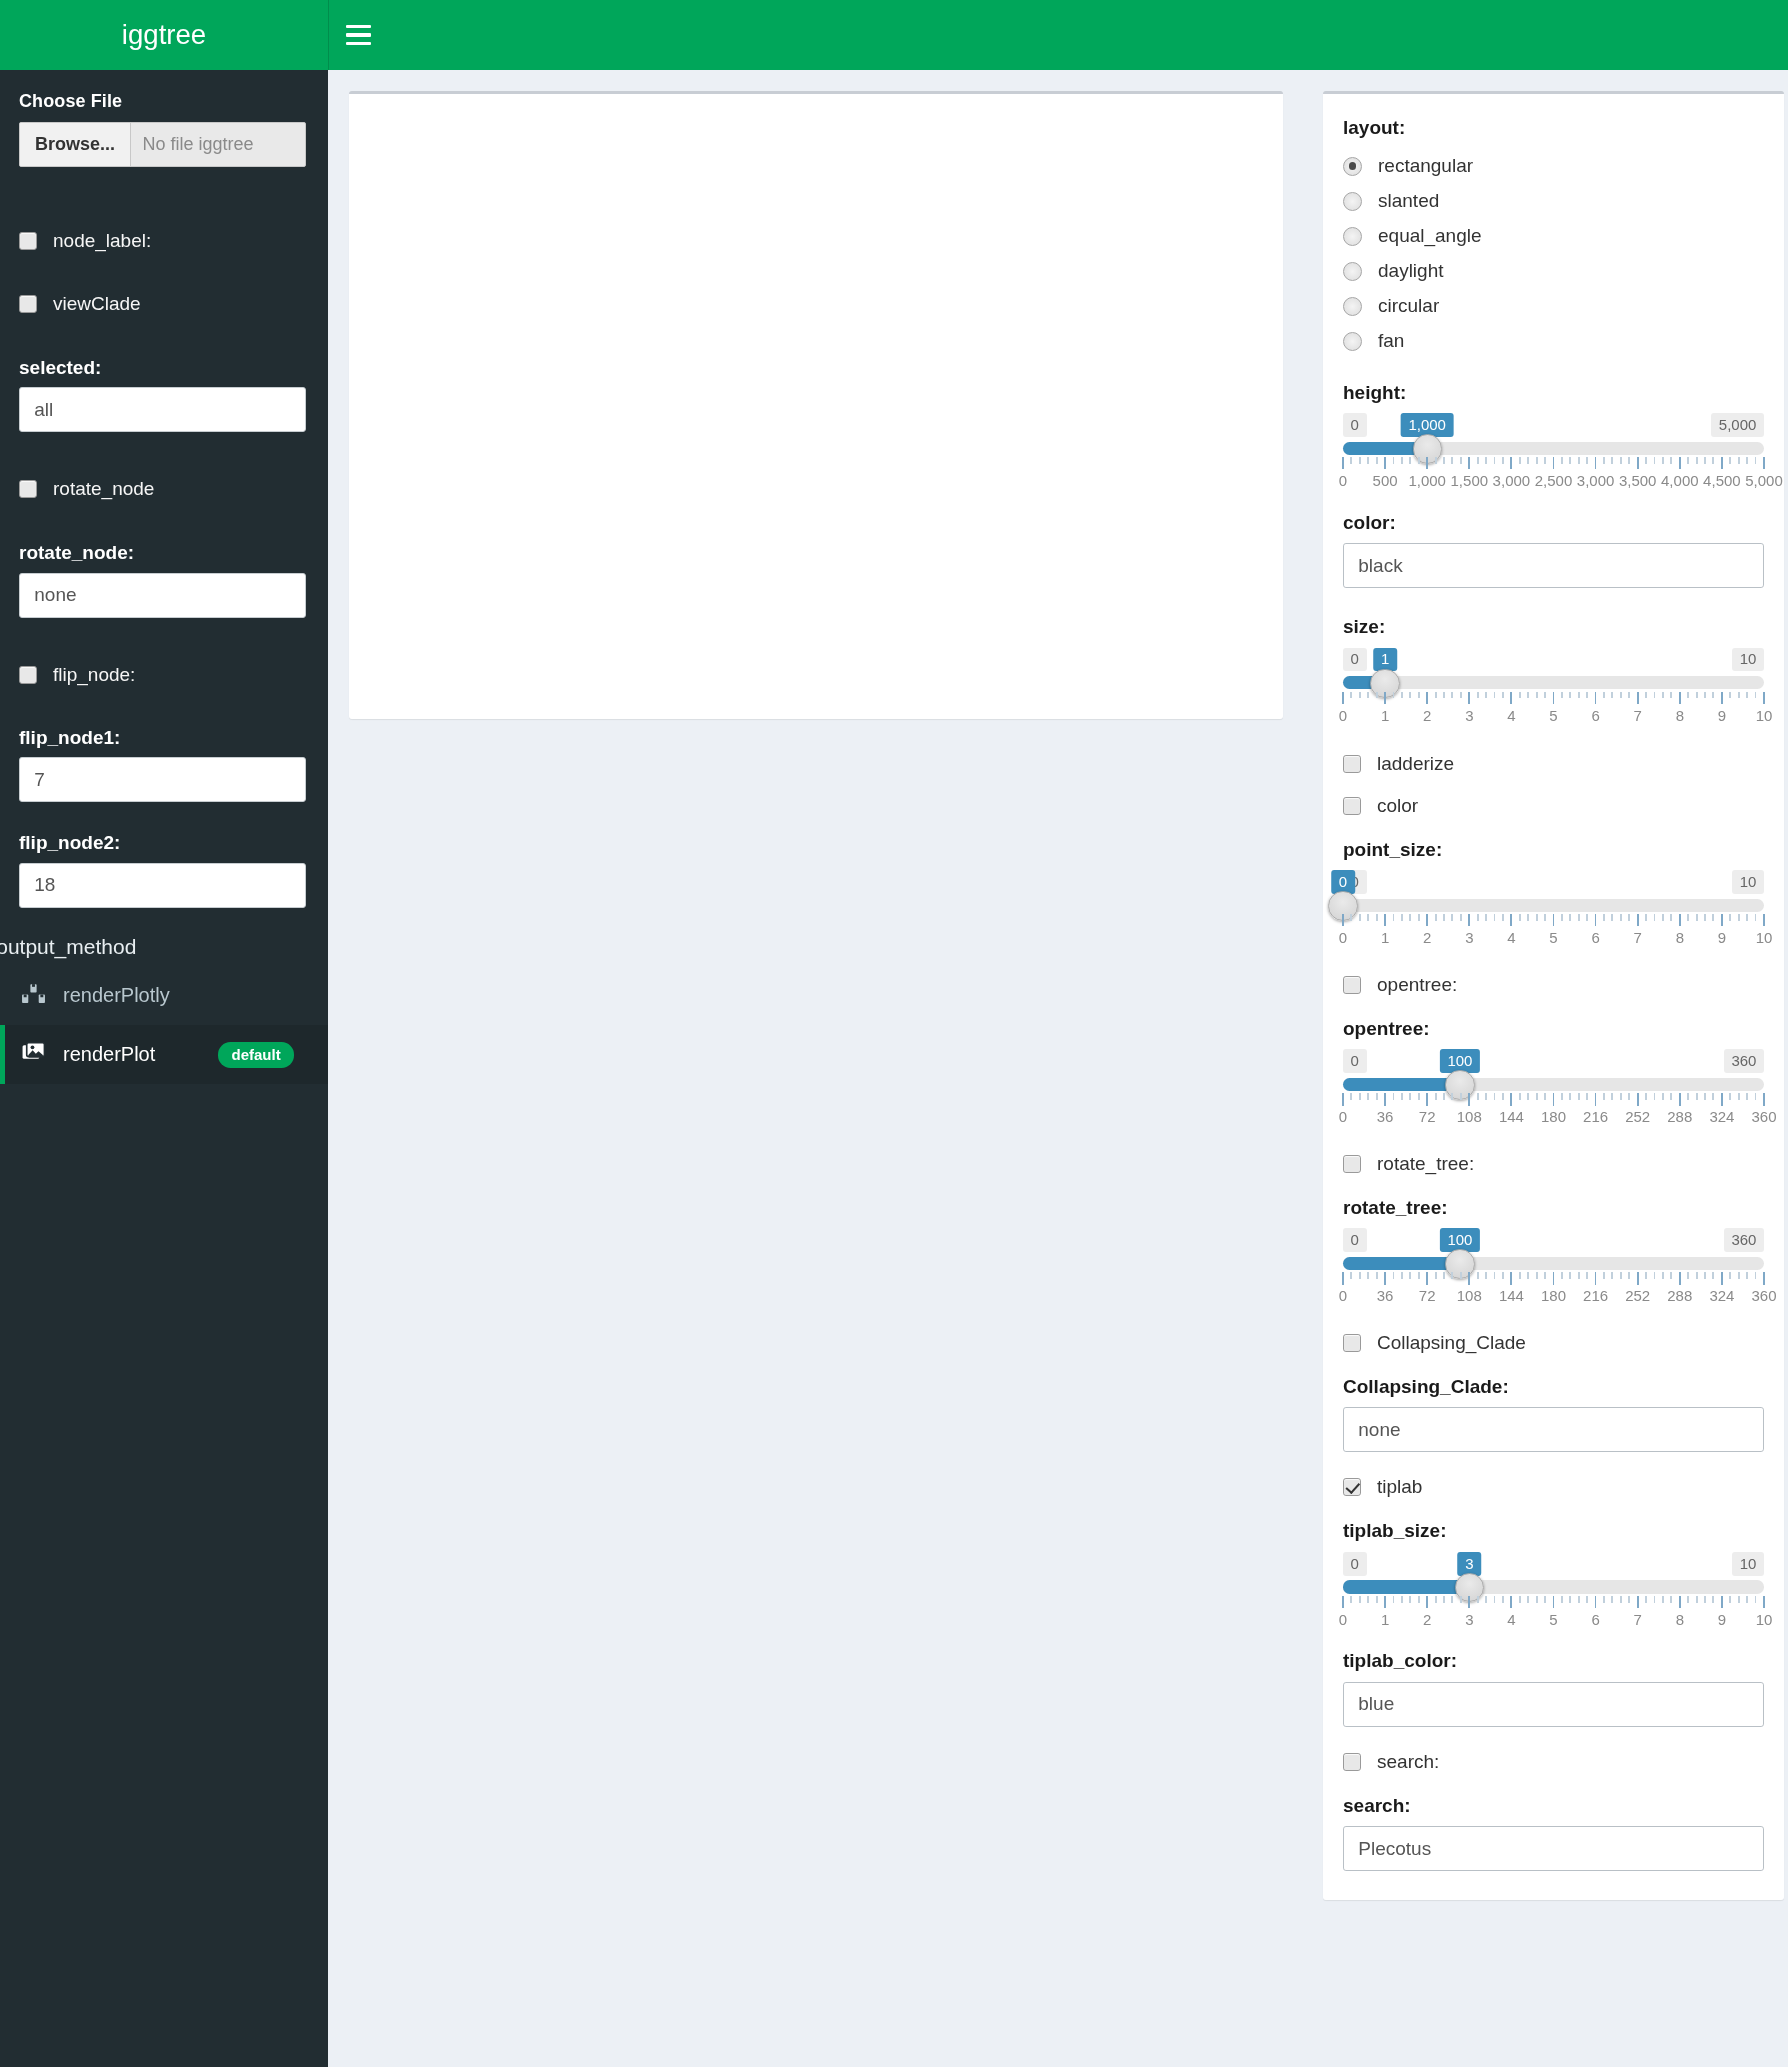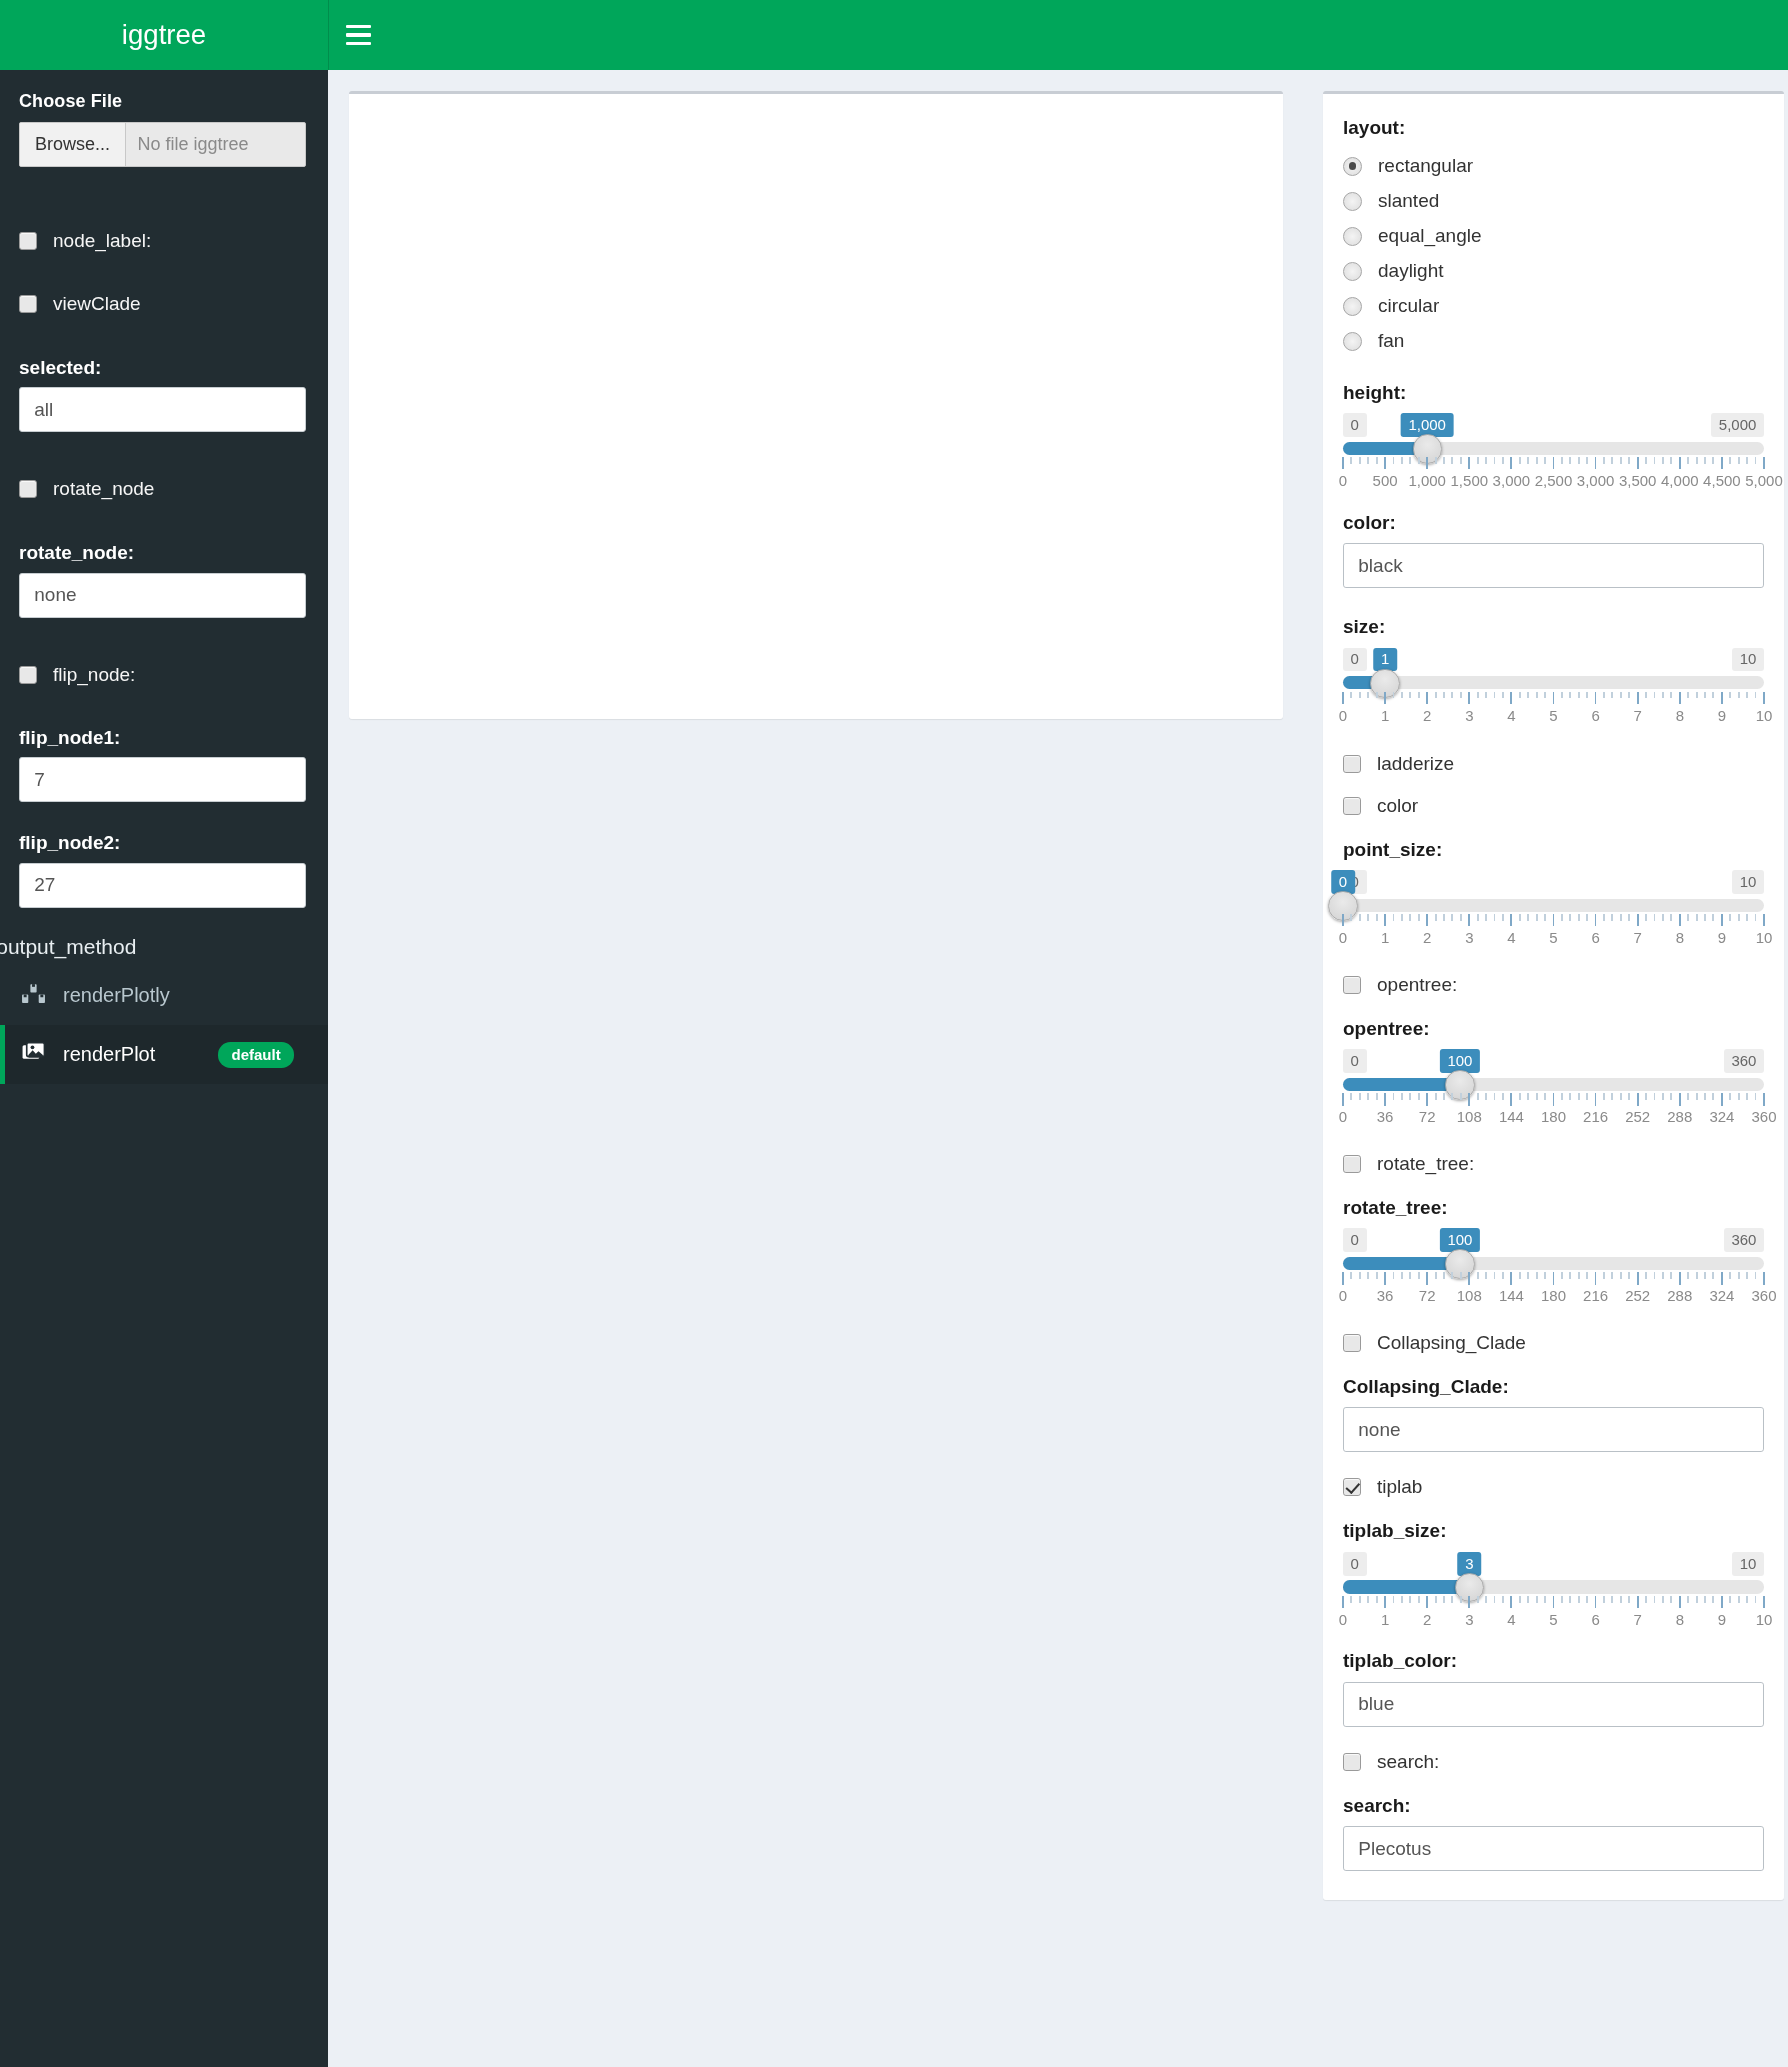--- a/index.html
+++ b/index.html
@@ -45,21 +45,21 @@
     margin: 0 0 9.5px 0; letter-spacing: 0.1px;
   }
   .file-input {
     display: flex; width: 287px; height: 45px;
     border: 1px solid #c8c8c8; background: #e9e9e9;
     border-radius: 1.9px; overflow: hidden;
   }
   .file-btn {
     background: #f1f1f1; color: #333; font-size: 18px;
     padding: 0 15px; display: flex; align-items: center;
-    border-right: 1px solid #c8c8c8; white-space: nowrap;
+    border-right: 1px solid #c8c8c8; white-space: nowrap; font-weight: bold;
   }
   .file-name { color: #8a8a8a; font-size: 18px; display: flex; align-items: center; padding-left: 11.4px; }
 
   .cb-row { display: flex; align-items: center; gap: 16px; }
   .cb {
     width: 18px; height: 18px; flex: 0 0 18px;
     background: #e8e8e8; border: 1px solid #9a9a9a;
     border-radius: 2.9px; position: relative;
     box-shadow: inset 0 1px 1px rgba(255,255,255,.8);
   }
@@ -226,21 +226,21 @@
         <div class="cb-label-dark">flip_node:</div>
       </div>
 
       <div style="margin-top:41px">
         <div class="field-label">flip_node1:</div>
         <div class="txt-in">7</div>
       </div>
 
       <div style="margin-top:30px">
         <div class="field-label">flip_node2:</div>
-        <div class="txt-in">27</div>
+        <div class="txt-in">18</div>
       </div>
     </div>
 
     <div class="om-header" style="margin-top:27px;padding-left:0">output_method</div>
 
     <div class="om-item">
       <span>
         <svg width="25" height="25" viewBox="0 0 24 24">
           <rect x="9" y="3" width="6" height="8" rx="0.8" fill="#b8c7ce"></rect>
           <rect x="10.6" y="3" width="2.8" height="2.6" fill="#222d32"></rect>

